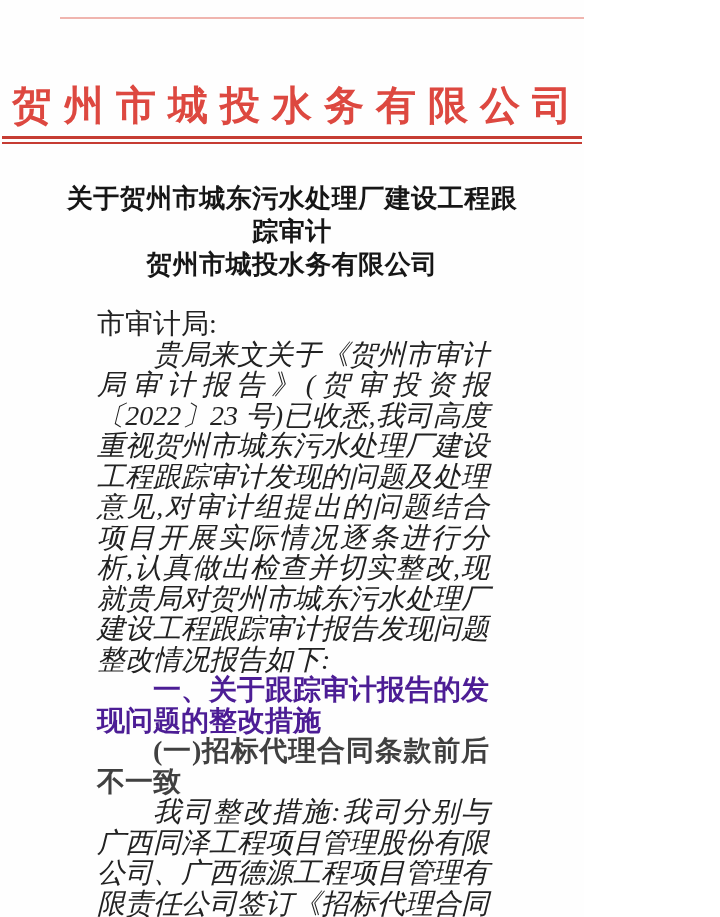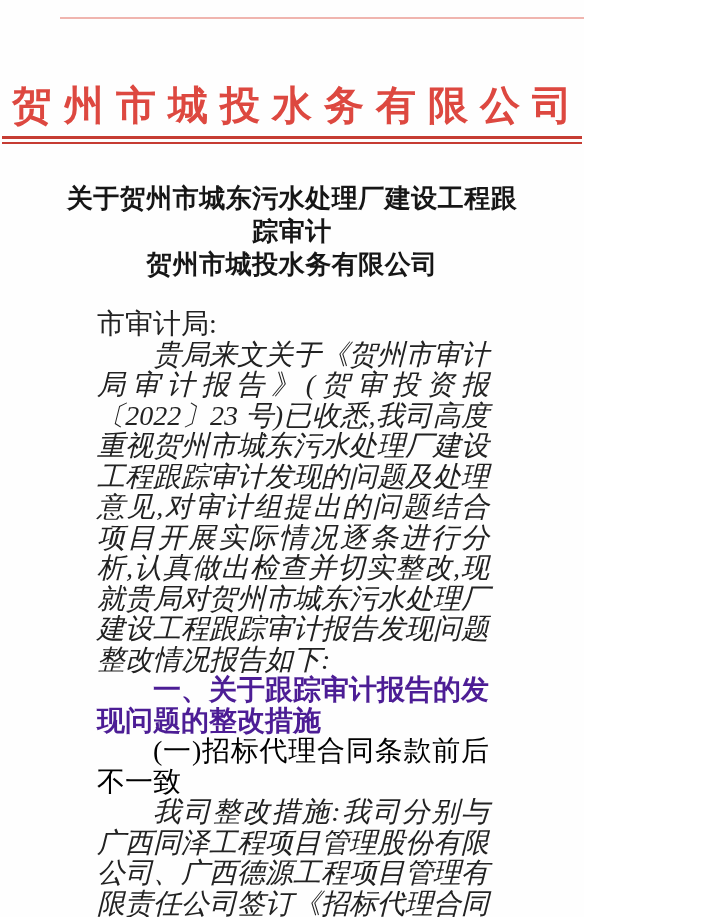--- a/index.html
+++ b/index.html
@@ -75,22 +75,22 @@
     font-style: italic;
   }
   .heading-1 {
     text-indent: 2em;
     font-family: "Liberation Sans", "DejaVu Sans", sans-serif;
     font-weight: bold;
     color: #4c1d95;
   }
   .heading-2 {
     text-indent: 2em;
-    font-weight: normal;
-    color: #000000;
+    font-weight: bold;
+    color: #404040;
   }
 </style>
 </head>
 <body>
 
 <div class="page">
 
   <div class="top-rule"></div>
 
   <div class="letterhead-name">贺州市城投水务有限公司</div>

